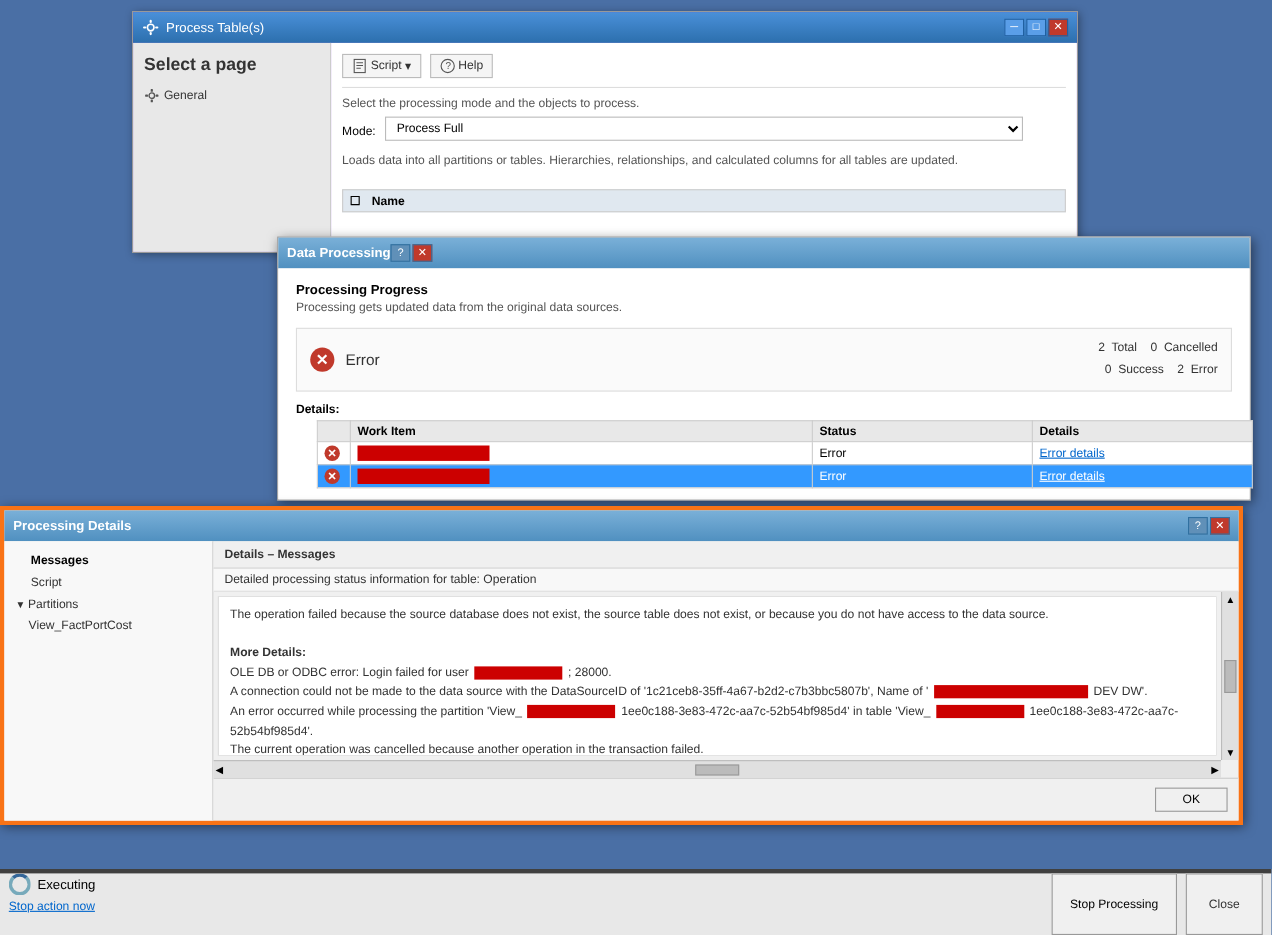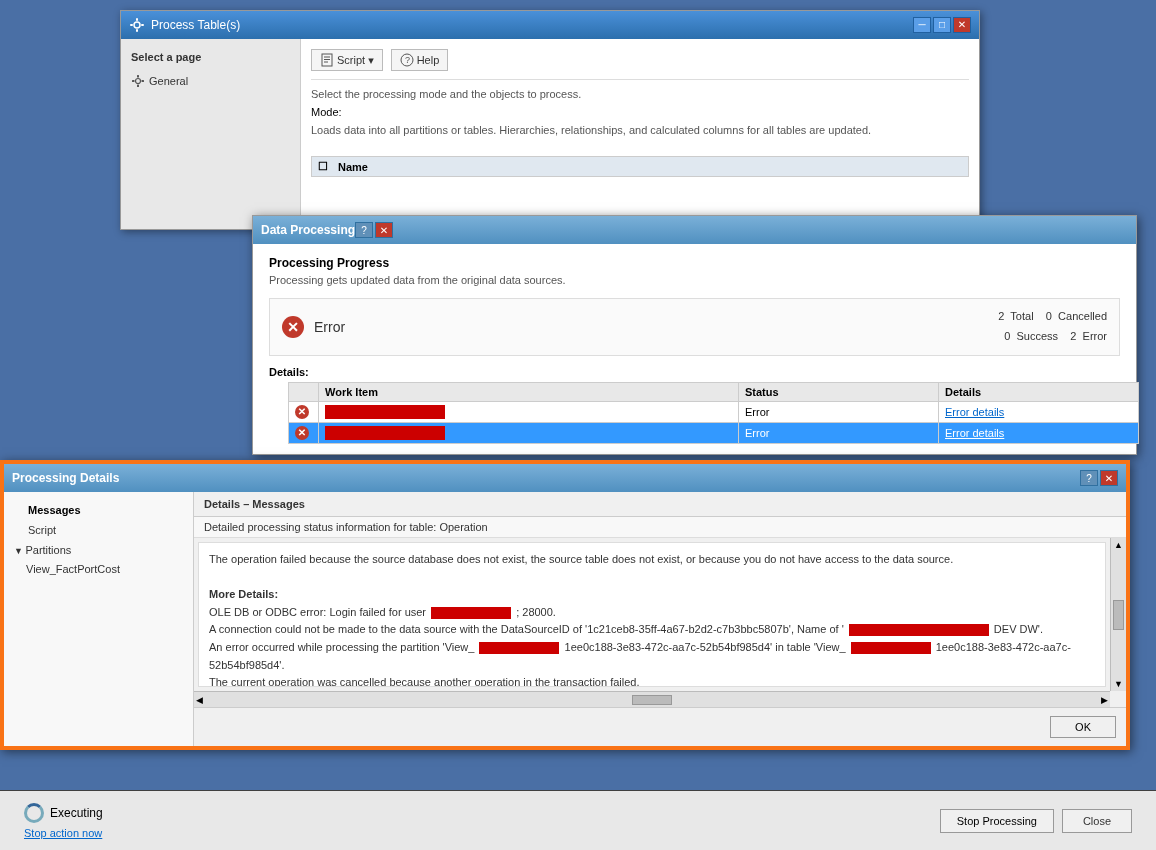--- a/index.html
+++ b/index.html
@@ -61,21 +61,21 @@
       position: absolute;
       left: 0;
       top: 28px;
       width: 180px;
       height: calc(100% - 28px);
       background: #e8e8e8;
       border-right: 1px solid #ccc;
       padding: 8px 0;
     }
     .sidebar-header {
-      font-size: 11px;
+      font-size: 16px;
       font-weight: bold;
       color: #333;
       padding: 4px 10px 8px;
     }
     .sidebar-item {
       display: flex;
       align-items: center;
       padding: 3px 10px;
       cursor: pointer;
       font-size: 11px;
@@ -417,25 +417,24 @@
     }
 
     
     .bottom-bar {
       position: absolute;
       bottom: 0;
       left: 0;
       width: 1156px;
       height: 60px;
       background: #e8e8e8;
-      border-top: 1px solid #404040;
-      display: flex;
-      align-items: center;
+      border-top: 4px solid #404040;
+      display: flex;
       justify-content: space-between;
-      padding: 0 24px;
+      padding: 0 8px;
       z-index: 5;
     }
     .executing-area {
       display: flex;
       flex-direction: column;
       align-items: flex-start;
     }
     .executing-spinner {
       width: 20px;
       height: 20px;
@@ -543,20 +542,23 @@
         <svg width="14" height="14" viewBox="0 0 14 14">
           <circle cx="7" cy="7" r="6" fill="none" stroke="#555" stroke-width="1"></circle>
           <text x="5" y="10" font-size="9" fill="#555">?</text>
         </svg>
         <span>Help</span>
       </button>
     </div>
     <p class="mode-label">Select the processing mode and the objects to process.</p>
     <div style="display:flex;align-items:center;gap:8px;margin-bottom:6px;">
       <span style="font-size:11px;">Mode:</span>
+      <select class="mode-select">
+        <option>Process Full</option>
+      </select>
     </div>
     <p class="mode-description">Loads data into all partitions or tables. Hierarchies, relationships, and calculated columns for all tables are updated.</p>
     <div class="table-header-row">
       <span class="col-check">☐</span>
       <span class="col-name">Name</span>
     </div>
   </div>
 </div>
 
 <div class="data-processing-dialog">

